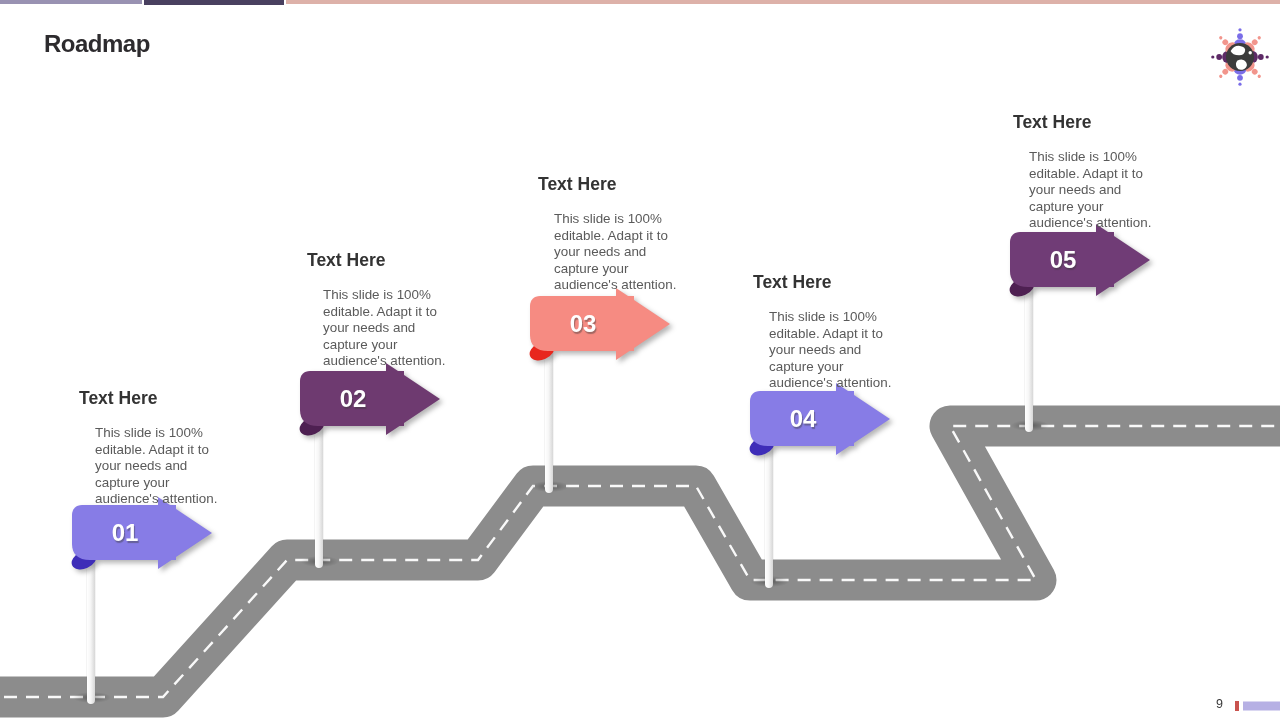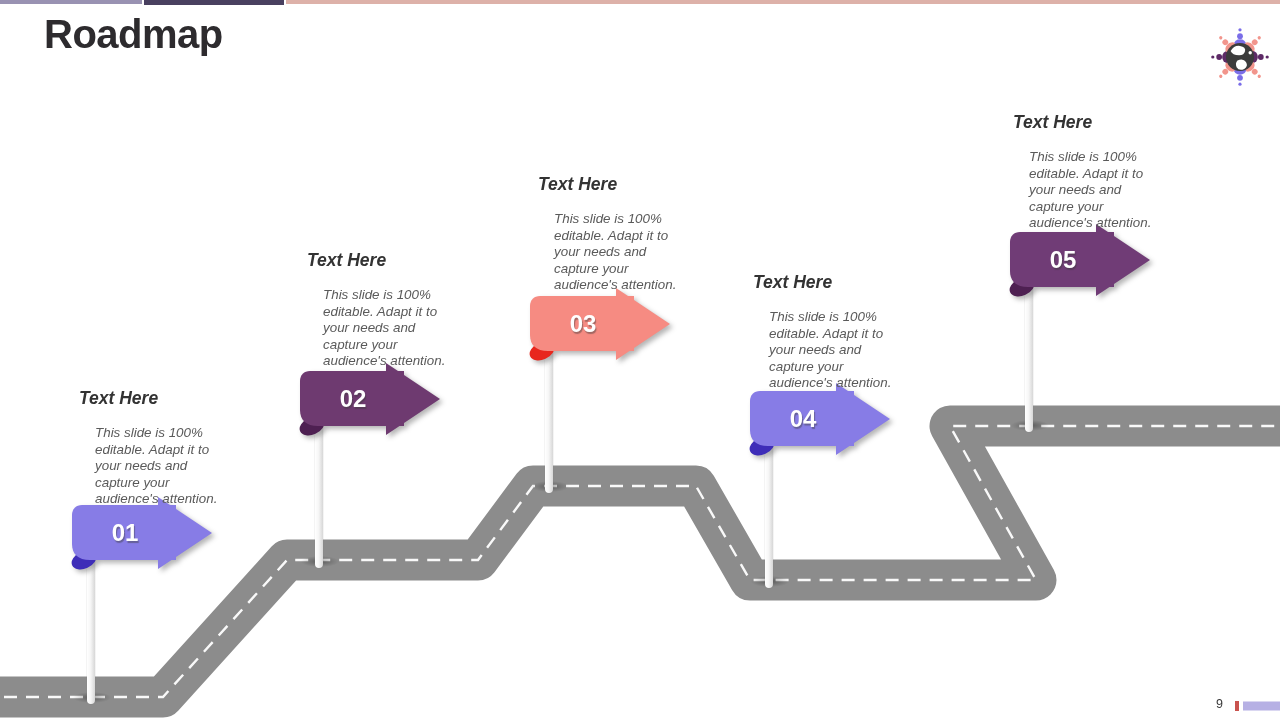--- a/index.html
+++ b/index.html
@@ -3,25 +3,25 @@
 <meta charset="utf-8">
 <style>
   html,body{margin:0;padding:0;background:#e8e8e8;}
   .slide{
     position:relative;width:1280px;height:720px;background:#ffffff;
     overflow:hidden;font-family:"Liberation Sans",sans-serif;margin:0 auto;
   }
   .abs{position:absolute;}
   
   .title{
-    left:44px;top:12px;font-size:40px;font-weight:700;color:#2d2b2e;
+    left:44px;top:30px;font-size:24px;font-weight:700;color:#2d2b2e;
     letter-spacing:-0.5px;z-index:5;
   }
   
-  .tblock{width:172px;z-index:6;font-style:italic;}
+  .tblock{width:172px;z-index:6;}
   .tblock h3{margin:0 0 7px 0;font-size:17.5px;font-weight:700;color:#333333;}
   .tblock p{margin:16px;font-size:13.4px;line-height:1.24;color:#5a5a5a;}
   .b1{left:79px;top:388px;}
   .b2{left:307px;top:250px;}
   .b3{left:538px;top:174px;}
   .b4{left:753px;top:272px;}
   .b5{left:1013px;top:112px;}
   
   .road-svg{left:0;top:0;z-index:1;}
   

